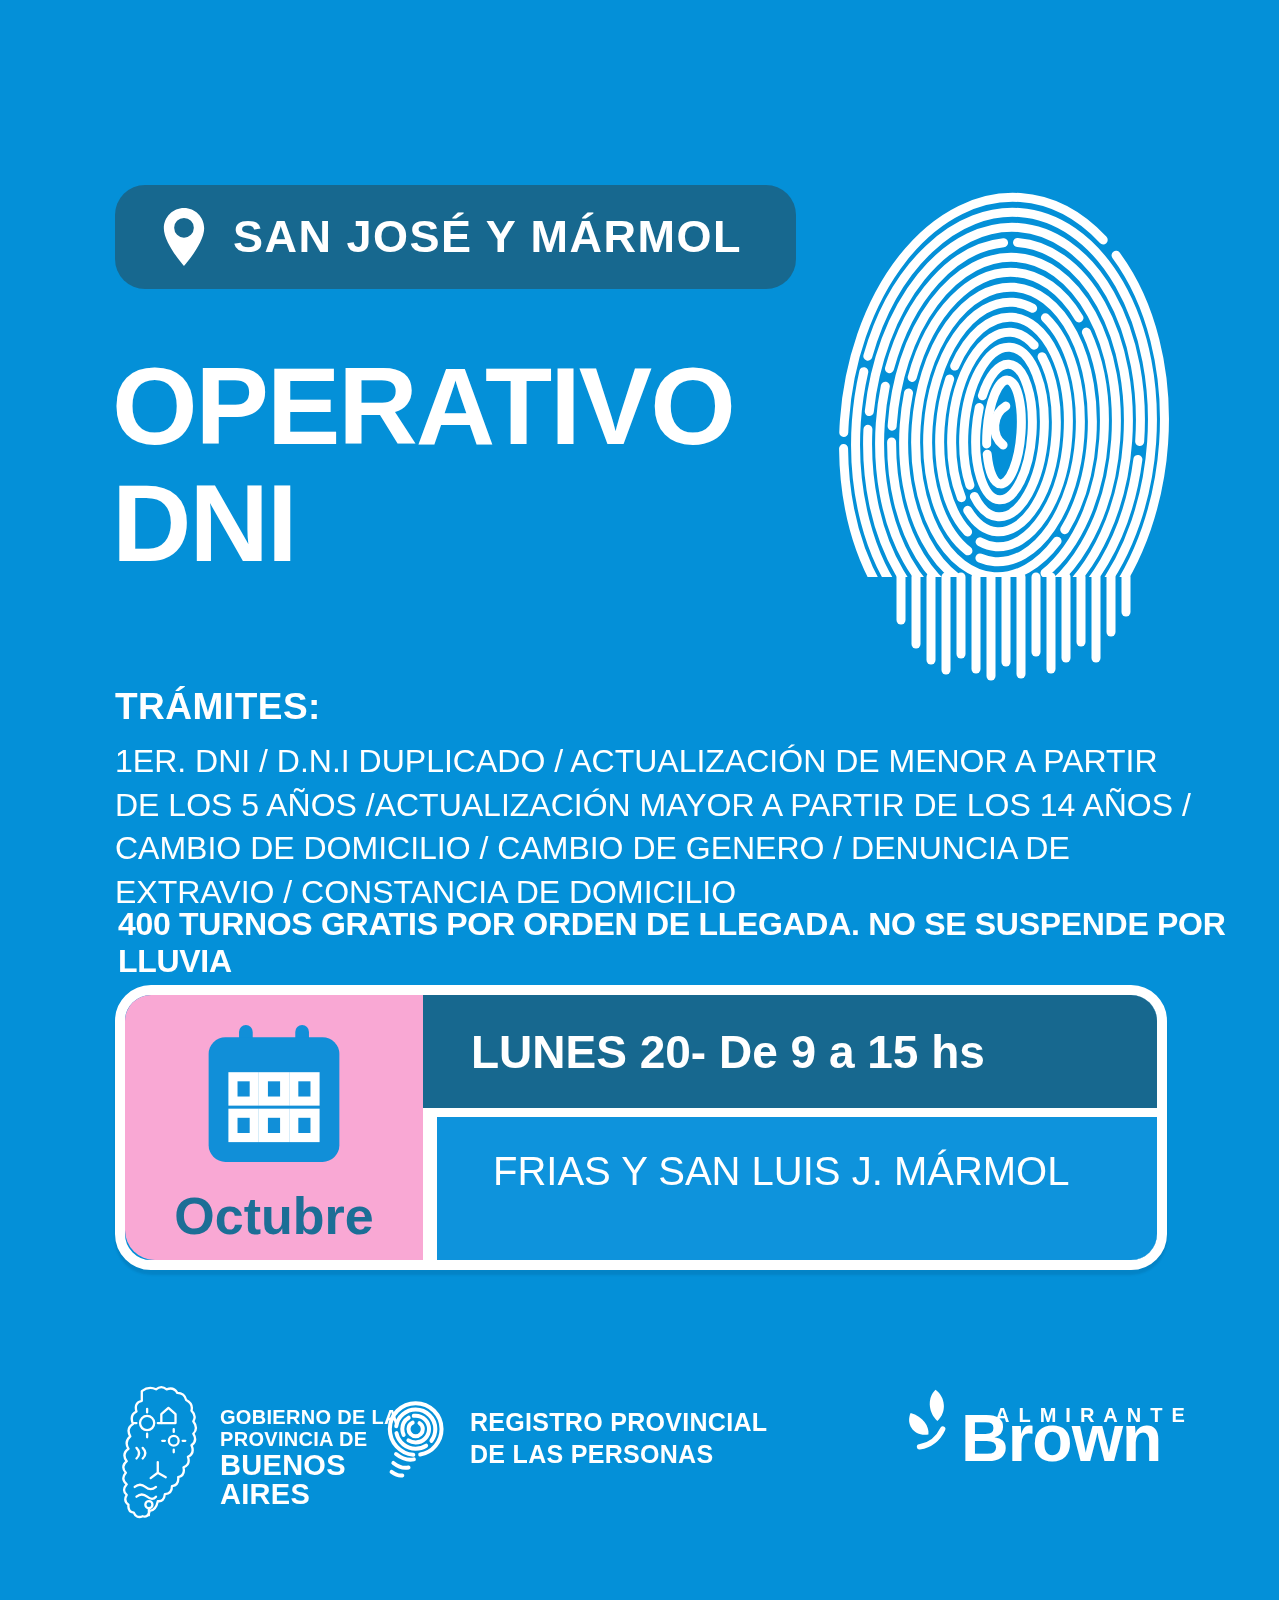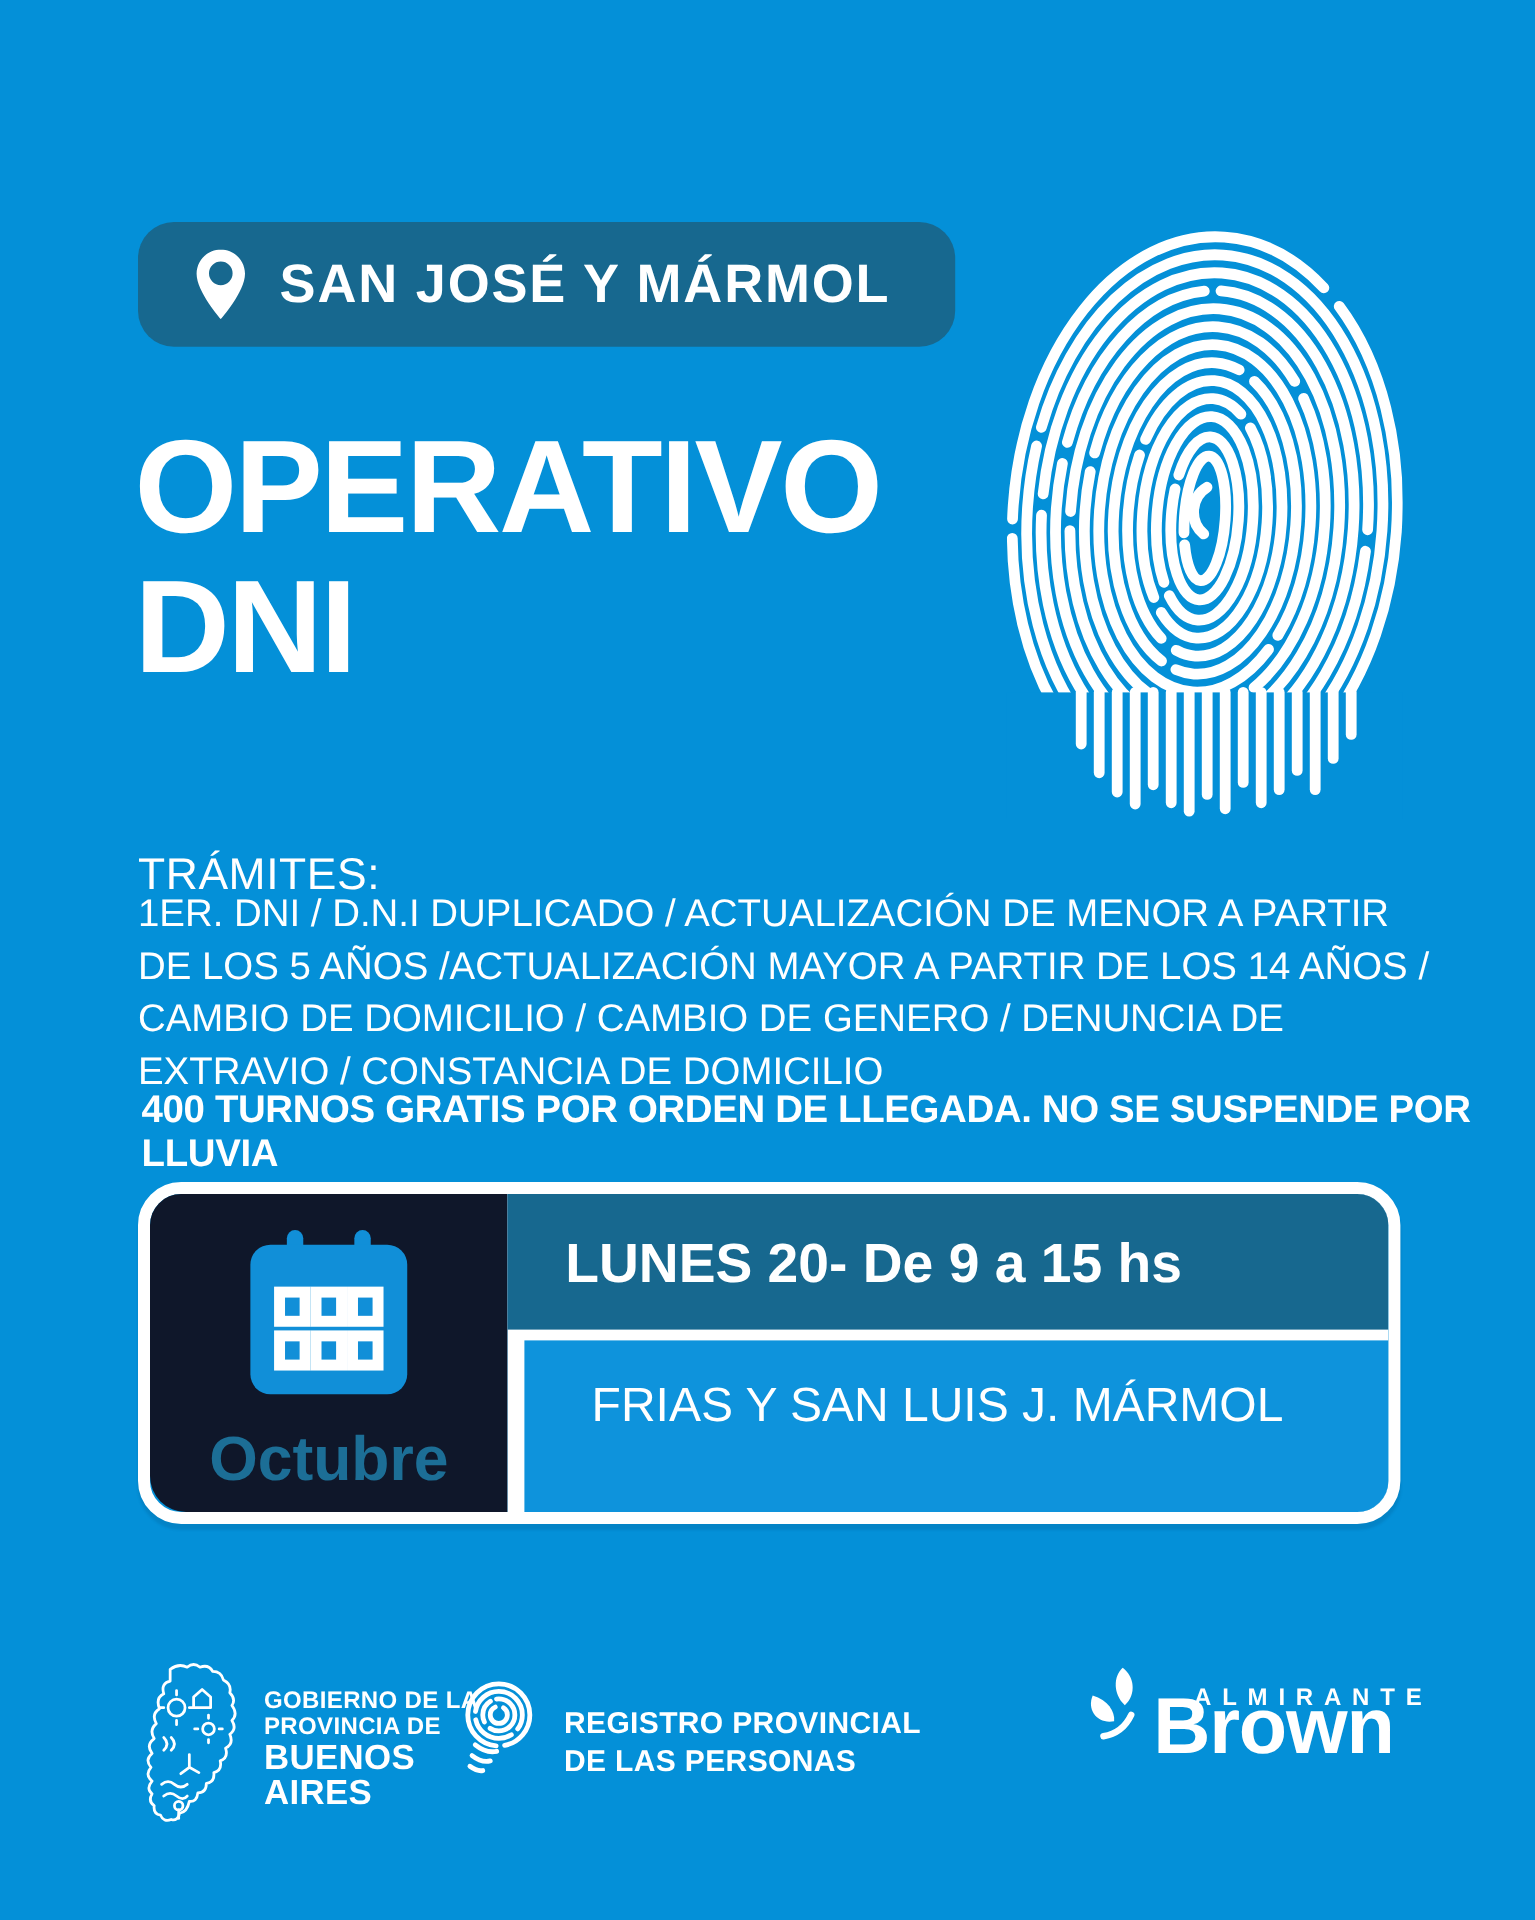--- a/index.html
+++ b/index.html
@@ -29,34 +29,34 @@
   
   .title {
     left:112px; top:348px;
     font-size:110px; font-weight:700; letter-spacing:-2px; line-height:1.06;
   }
 
   
   .fingerprint { right:110px; top:192px; }
 
   
-  .tramites-heading { left:115px; top:708px; font-size:37px; font-weight:400; letter-spacing:0.5px; }
+  .tramites-heading { left:115px; top:686px; font-size:37px; font-weight:700; letter-spacing:0.5px; }
   .tramites-body { left:115px; top:740px; width:1080px; font-size:32px; line-height:1.36; font-weight:400; }
   .notice { left:118px; top:906px; font-size:32px; font-weight:700; letter-spacing:-0.3px; }
 
   
   .card {
     left:115px; top:985px; width:1052px; height:285px;
     border:10px solid #fff; border-radius:36px;
     background: var(--bg, #0490D8);
     display:flex; overflow:hidden;
     box-shadow: 0 5px 2px rgba(0,60,100,0.15);
   }
   .card-panel {
-    width:298px; background:#0f172a;
+    width:298px; background:#f9a8d4;
     border-bottom-left-radius:30px;
     display:flex; flex-direction:column; align-items:center;
     justify-content:space-between;
     padding:24px 0 14px;
   }
   .month { font-size:52px; font-weight:700; color: var(--monthText, #1C6E96); }
   .card-right { flex:1; background:#fff; display:flex; flex-direction:column; }
   .card-header {
     height:113px; background: var(--dark, #17688F);
     display:flex; align-items:center; padding-left:48px;
@@ -69,21 +69,21 @@
   }
   .place { font-size:46px; font-weight:700; }
   .address { font-size:40px; font-weight:400; margin-top:8px; }
 
   
   .footer-group { display:flex; align-items:flex-start; }
   .gob { left:110px; top:1384px; gap:18px; }
   .gob-text { margin-top:22px; line-height:1.12; }
   .gob-small { font-size:20px; font-weight:700; letter-spacing:0.3px; }
   .gob-big { font-size:29px; font-weight:700; line-height:1.02; letter-spacing:0.3px; }
-  .reg { left:380px; top:1392px; gap:24px; align-items:flex-end; }
+  .reg { left:380px; top:1392px; gap:24px; align-items:center; }
   .reg-text { font-size:25px; font-weight:700; line-height:1.28; letter-spacing:0.3px; }
   .brown { right:106px; top:1372px; width:270px; height:130px; }
   .brown-almirante { position:absolute; left:92px; top:32px; font-size:20px; font-weight:700; letter-spacing:9px; }
   .brown-name { position:absolute; left:58px; top:28px; font-size:66px; font-weight:700; letter-spacing:-1px; }
   .leaf { position:absolute; left:0; top:16px; }
 </style>
 </head>
 <body>
 
 <div class="abs badge">

